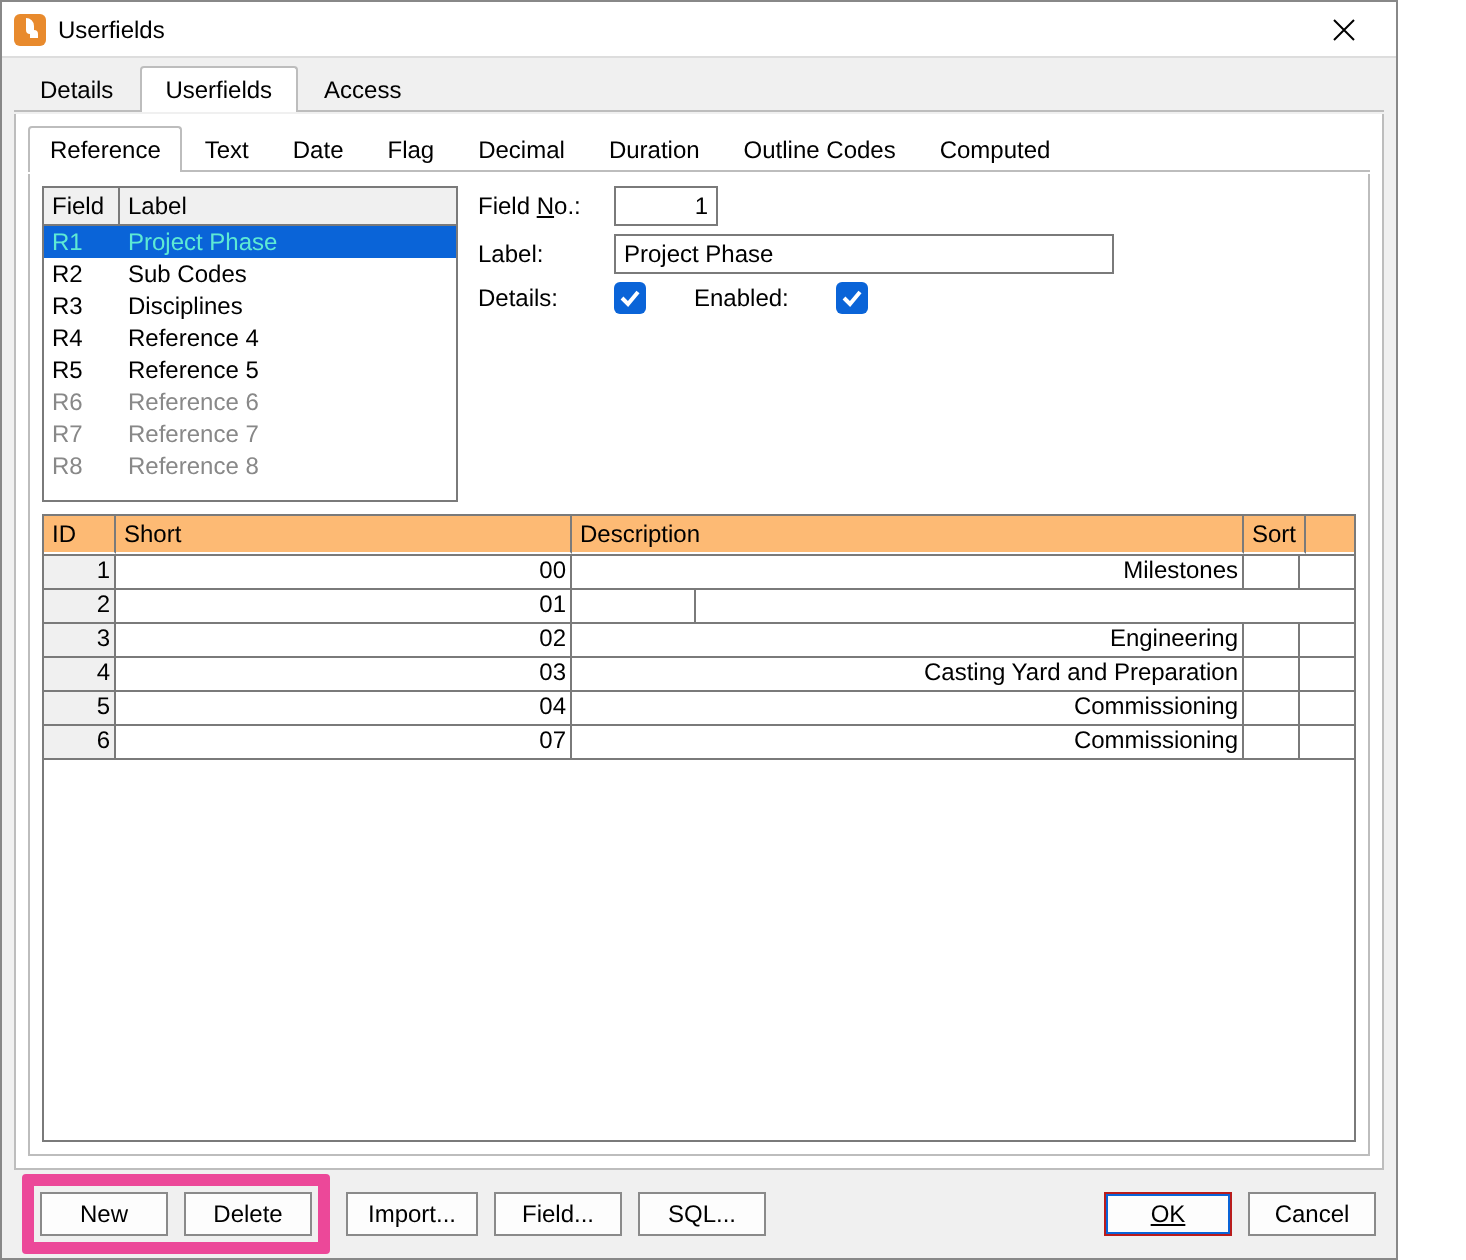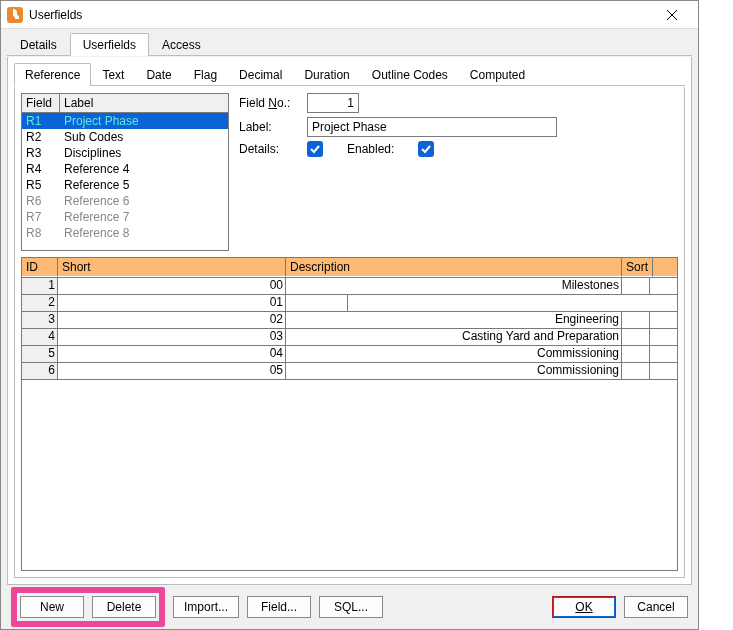--- a/index.html
+++ b/index.html
@@ -222,21 +222,21 @@
             </div>
             <div class="grow">
               <div class="gc id">5</div>
               <div class="gc short">04</div>
               <div class="gc desc">Commissioning</div>
               <div class="gc sort"></div>
               <div class="gc" style="flex: 1 1 0%; border-right: none;"></div>
             </div>
             <div class="grow">
               <div class="gc id">6</div>
-              <div class="gc short">05</div>
+              <div class="gc short">07</div>
               <div class="gc desc">Commissioning</div>
               <div class="gc sort"></div>
               <div class="gc" style="flex: 1 1 0%; border-right: none;"></div>
             </div>
           </div>
       </div>
 
     </div>
   </div>
 

